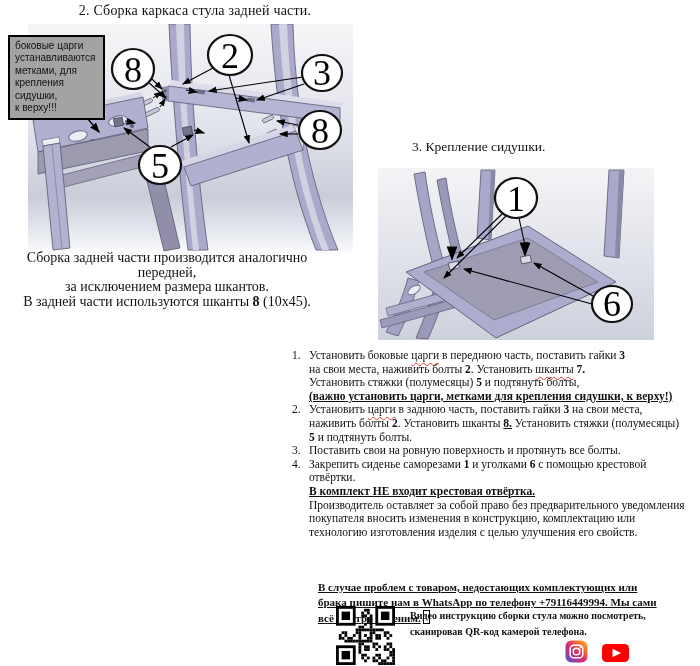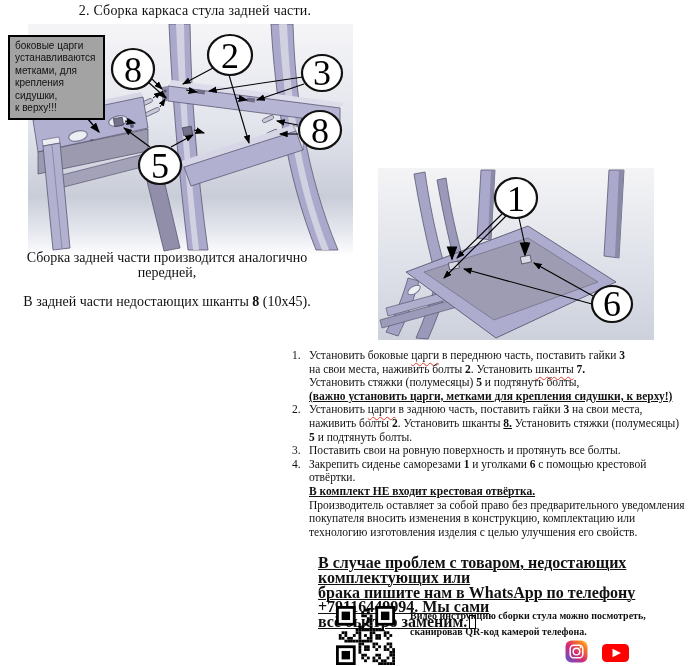--- a/index.html
+++ b/index.html
@@ -11,21 +11,21 @@
   .callout-box{left:8px;top:35px;width:84px;border:2px solid #000;background:#a3a3a3;padding:3px 4px 4px 5px;
     font-family:"Liberation Sans","DejaVu Sans",sans-serif;font-size:10px;line-height:12.4px;white-space:pre-line;z-index:3;}
   .cap1{left:0;top:251px;width:334px;text-align:center;font-size:14px;line-height:14.6px;}
   .steps{left:292px;top:349px;width:404px;font-size:11.5px;line-height:13.6px;}
   .step{display:flex;}
   .step .num{flex:0 0 17px;}
   .step .sbody{flex:1;}
   .b{font-weight:bold;}
   .bu{font-weight:bold;text-decoration:underline;text-decoration-thickness:1px;margin-top:24px;}
   .w{text-decoration:underline wavy #e03a2f;text-decoration-thickness:1px;text-underline-offset:2.5px;margin-top:40px;}
-  .whatsapp{left:318px;top:556px;width:372px;font-size:16px;line-height:14.8px;}
+  .whatsapp{left:318px;top:580px;width:372px;font-size:11px;line-height:14.8px;}
   .caret{display:inline-block;width:5px;height:12px;border:1.4px solid #000;margin-left:2px;vertical-align:-2px;}
   .video{left:410px;top:608px;width:286px;font-weight:bold;font-size:10px;line-height:15.5px;white-space:pre-line;}
   svg{position:absolute;display:block;}
   #fig1{left:0;top:24px;}
   #fig2{left:378px;top:168px;}
   #qr{left:336px;top:606px;}
   #ig{left:565px;top:640px;}
   #yt{left:602px;top:644px;}
   .co-num{font-family:"Liberation Serif","DejaVu Serif",serif;}
 </style>
@@ -143,22 +143,23 @@
       <text x="230" y="44">2</text>
       <ellipse cx="322" cy="49" rx="20" ry="18" fill="#fff" stroke="#111" stroke-width="2.2"></ellipse>
       <text x="322" y="61">3</text>
       <ellipse cx="320" cy="106" rx="21" ry="19" fill="#fff" stroke="#111" stroke-width="2.2"></ellipse>
       <text x="320" y="119">8</text>
       <ellipse cx="160" cy="141" rx="21" ry="19" fill="#fff" stroke="#111" stroke-width="2.2"></ellipse>
       <text x="160" y="154">5</text>
     </g>
   </svg>
 
-  <div class="abs cap1"><span>Сборка задней части производится аналогично передней,</span><br><br><span>В задней части недостающих шканты </span><span class="b">8</span><span> (10x45).</span></div>
-
+  <div class="abs cap1"><span>Сборка задней части производится аналогично передней,</span><br><span>за исключением размера шкантов.</span><br><span>В задней части используются шканты </span><span class="b">8</span><span> (10x45).</span></div>
+
+  <div class="abs t2">3.  Крепление сидушки.</div>
 
   <svg id="fig2" width="276" height="172" viewBox="0 0 276 172">
     <defs>
       <linearGradient id="bg2" x1="0" y1="0" x2="0" y2="1">
         <stop offset="0" stop-color="#f4f4f6"></stop>
           <stop offset="0.6" stop-color="#dde0e8"></stop>
         <stop offset="1" stop-color="#cdd1dc"></stop>
       </linearGradient>
       <marker id="ah2" markerWidth="9" markerHeight="8" refX="7" refY="3" orient="auto">
         <path d="M0,0L8,3L0,6Z" fill="#000"></path>

